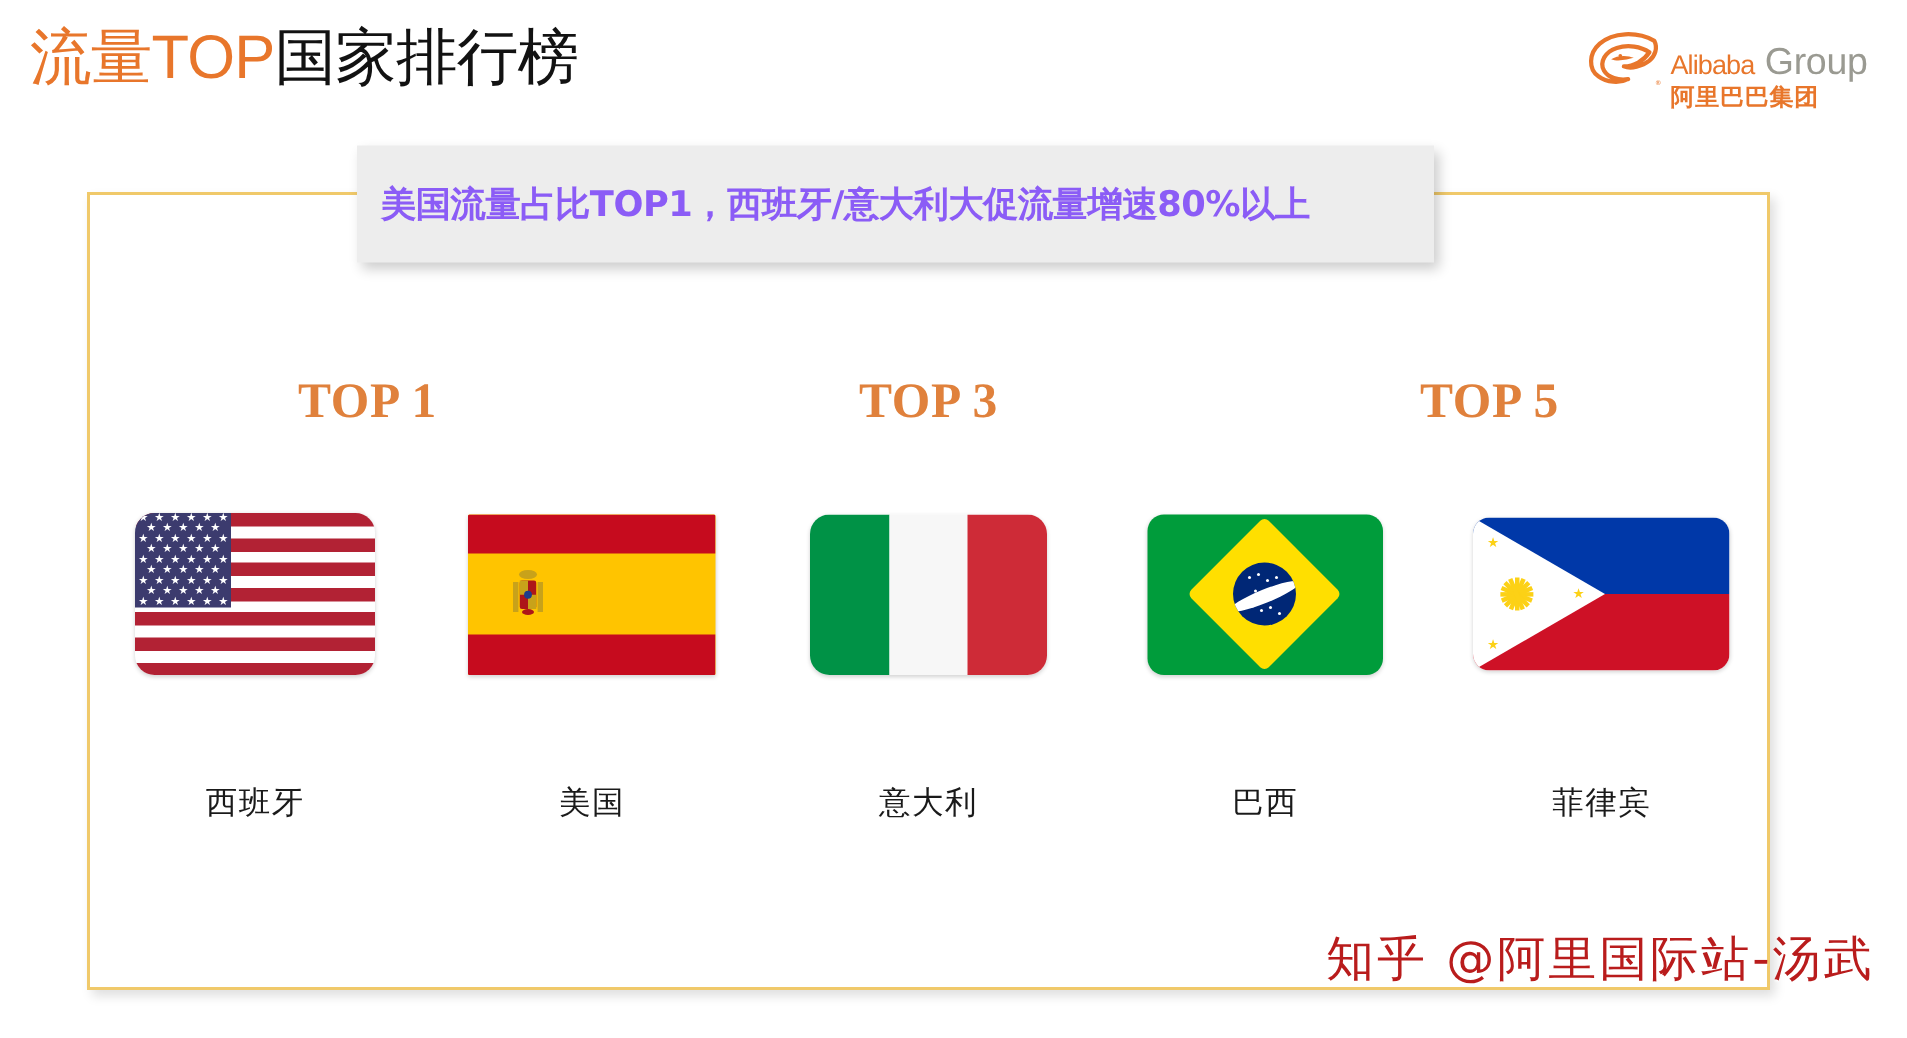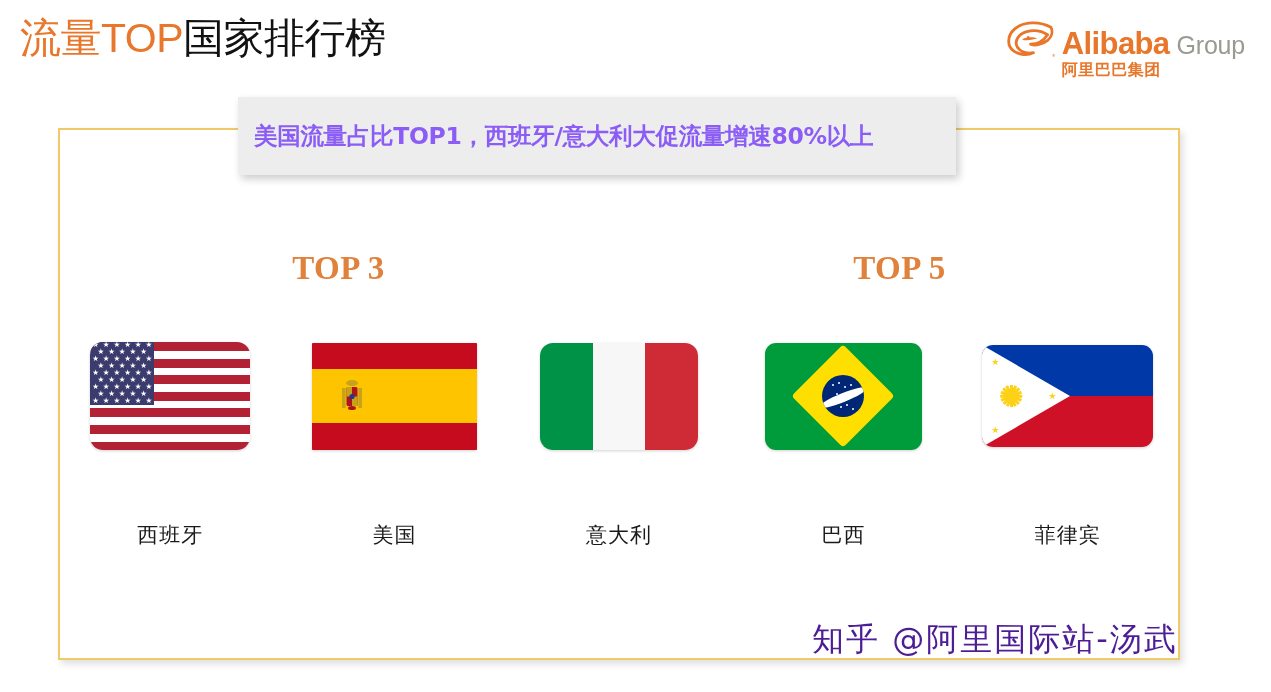--- a/index.html
+++ b/index.html
@@ -55,22 +55,22 @@
     display: flex;
     flex-direction: column;
     align-items: flex-start;
     line-height: 1;
   }
   .logo-row-top {
     display: flex;
     align-items: baseline;
   }
   .logo-alibaba {
-    font-size: 31px;
-    font-weight: bold;
+    font-size: 18px;
+    font-weight: normal;
     color: #E8762B;
     letter-spacing: -0.6px;
     font-family: "Liberation Sans", sans-serif;
     margin-top: 26px;
   }
   .logo-group {
     font-size: 25px;
     color: #9a9a92;
     margin-left: 7px;
     letter-spacing: -0.2px;
@@ -291,24 +291,24 @@
     font-size: 21px;
     color: #1a1a1a;
     letter-spacing: 1px;
     white-space: nowrap;
     font-family: "DejaVu Sans", "Liberation Sans", sans-serif;
   }
 
   
   .watermark {
     position: absolute;
-    left: 812px;
+    left: 884px;
     top: 618px;
     font-size: 32px;
-    color: #4c1d95;
+    color: #b91c1c;
     letter-spacing: 2px;
     white-space: nowrap;
     font-family: "DejaVu Sans", "Liberation Sans", sans-serif;
     text-shadow: 0 1px 1px rgba(255,255,255,0.8);
     pointer-events: none;
   }
 </style>
 </head>
 <body>
 
@@ -334,20 +334,23 @@
   </div>
 </div>
 
 <div class="frame"></div>
 
 <div class="subtitle-banner">
   <span class="subtitle-text">美国流量占比TOP1，西班牙/意大利大促流量增速80%以上</span>
 </div>
 
 <div class="ranks">
+  <div class="rank-cell">
+    <span class="rank-label">TOP 1</span>
+  </div>
   <div class="rank-cell">
     <span class="rank-label">TOP 3</span>
   </div>
   <div class="rank-cell">
     <span class="rank-label">TOP 5</span>
   </div>
 </div>
 
 <div class="flags">
 

